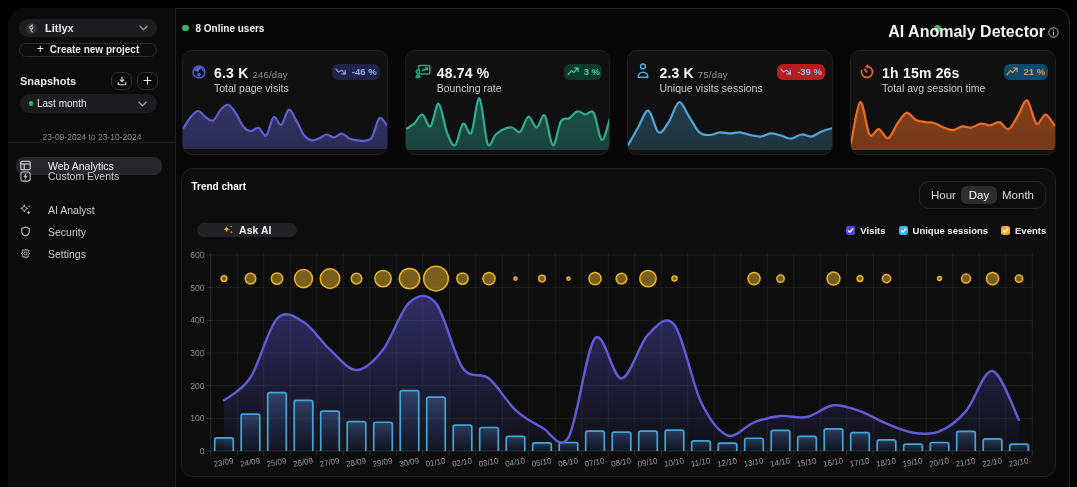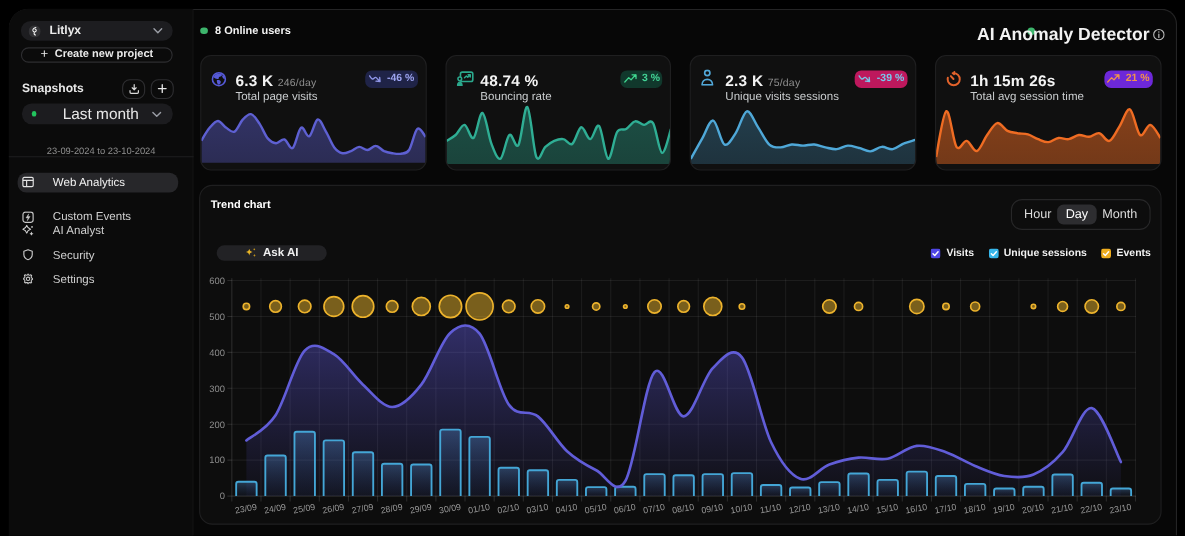--- a/index.html
+++ b/index.html
@@ -59,40 +59,40 @@
       <path d="M1.2 6.4v1.4a1 1 0 0 0 1 1h5.6a1 1 0 0 0 1-1V6.4" fill="none" stroke="#d9d9d9" stroke-width="1.1" stroke-linecap="round"></path>
     </svg>
   </div>
 <div class="btn-outline" style="left:136.5px;top:71.5px;width:21px;height:18.5px">
     <svg width="9" height="9" viewBox="0 0 9 9">
       <path d="M4.5 1v7M1 4.5h7" stroke="#e8e8e8" stroke-width="1.2" stroke-linecap="round"></path>
     </svg>
   </div>
 <div class="pill" style="left:19.5px;top:94px;width:137.5px;height:18.5px;background:#1c1c1f">
   <div style="width:4.5px;height:4.5px;border-radius:50%;background:#22c55e;margin-left:9px"></div>
-  <span style="margin-left:24px;font-size:14px;color:#e8e8e8">Last month</span>
+  <span style="margin-left:4px;font-size:10px;color:#e8e8e8">Last month</span>
   <div style="position:absolute;right:10px;top:6.5px;height:6px;line-height:0;display:flex">
       <svg width="9" height="6" viewBox="0 0 9 6">
         <path d="M1 1.2l3.5 3.5L8 1.2" fill="none" stroke="#9a9da5" stroke-width="1.3" stroke-linecap="round" stroke-linejoin="round"></path>
       </svg>
     </div>
 </div>
 <div class="abs" style="left:8px;top:132px;width:168px;text-align:center;font-size:8.5px;color:#8f8f8f">23-09-2024 to 23-10-2024</div>
 <div class="abs" style="left:8px;top:142px;width:168px;border-top:1px solid #1d1d1e"></div>
 
 <div class="navitem nav-active" style="top:156.5px">
     <div class="ic">
       <svg width="11" height="11" viewBox="0 0 11 11">
         <rect x="0.8" y="1.3" width="9.4" height="8.4" rx="1.2" fill="none" stroke="#e3e3e3" stroke-width="1.05"></rect>
         <path d="M0.8 4h9.4M4.2 4v5.7" stroke="#e3e3e3" stroke-width="1.05"></path>
       </svg>
     </div>
     <span>Web Analytics</span>
   </div>
-<div class="navitem" style="top:188px">
+<div class="navitem" style="top:167px">
     <div class="ic">
       <svg width="11" height="11" viewBox="0 0 11 11">
         <rect x="0.9" y="0.9" width="9.2" height="9.2" rx="2" fill="none" stroke="#c9c9c9" stroke-width="1.05"></rect>
         <path d="M6.1 2.4L3.6 6.1h1.9l-.7 2.6 2.6-3.8H5.5z" fill="#c9c9c9" stroke="#c9c9c9" stroke-width="0.4" stroke-linejoin="round"></path>
       </svg>
     </div>
     <span>Custom Events</span>
   </div>
 <div class="navitem" style="top:200.5px">
     <div class="ic">
@@ -177,21 +177,21 @@
         <path d="M0.0 37.1 C1.4 36.2 5.4 34.1 8.2 31.7 C10.9 29.3 13.6 22.1 16.3 22.5 C19.0 23.0 21.8 36.2 24.5 34.4 C27.2 32.6 29.9 10.8 32.6 11.7 C35.4 12.6 38.1 32.9 40.8 39.8 C43.5 46.7 46.2 54.6 49.0 53.3 C51.7 51.9 54.4 33.8 57.1 31.7 C59.8 29.6 62.6 45.1 65.3 40.9 C68.0 36.6 70.7 4.5 73.4 6.3 C76.2 8.1 78.9 45.6 81.6 51.7 C84.3 57.7 87.0 44.9 89.8 42.5 C92.5 40.1 95.2 38.3 97.9 37.1 C100.6 35.9 103.4 35.0 106.1 35.5 C108.8 35.9 111.5 41.6 114.2 39.8 C117.0 38.0 119.7 25.4 122.4 24.7 C125.1 24.0 127.8 35.7 130.6 35.5 C133.3 35.3 136.0 20.6 138.7 23.6 C141.4 26.6 144.2 52.4 146.9 53.3 C149.6 54.2 152.3 33.5 155.0 29.0 C157.8 24.5 160.5 27.9 163.2 26.3 C165.9 24.7 168.6 19.9 171.4 19.3 C174.1 18.6 176.8 22.3 179.5 22.5 C182.2 22.8 185.0 16.7 187.7 20.9 C190.4 25.1 193.1 47.0 195.8 47.9 C198.6 48.8 202.6 29.9 204.0 26.3" fill="none" stroke="#2fae94" stroke-width="2.2" stroke-linejoin="round"></path>
       </svg></div>
 </div>
 <div class="card" style="left:627.4px">
   <div class="ic" style="top:12px"><svg width="12" height="15" viewBox="0 0 12 15">
         <circle cx="6" cy="3.4" r="2.4" fill="none" stroke="#52a8d8" stroke-width="1.5"></circle>
         <path d="M1.2 14.2c0-3 2.1-5 4.8-5s4.8 2 4.8 5z" fill="none" stroke="#52a8d8" stroke-width="1.5" stroke-linejoin="round"></path>
       </svg></div>
   <div class="val">2.3 K<span class="sub">75/day</span></div>
   <div class="lbl">Unique visits sessions</div>
-  <div class="badge" style="right:7px;width:48px;background:#be185d;color:#79c7ec"><svg width="13" height="9" viewBox="0 0 13 9">
+  <div class="badge" style="right:7px;width:48px;background:#b91c1c;color:#79c7ec"><svg width="13" height="9" viewBox="0 0 13 9">
         <path d="M1 2c1.6 2.8 2.8 3.6 4.3 1.9.8-.9 1.6-.7 2.5.4l2.4 2.6M10.2 3.4l.3 3.7-3.7-.3" fill="none" stroke="#7cc4e8" stroke-width="1.2" stroke-linecap="round" stroke-linejoin="round"></path>
       </svg>-39 %</div>
   <div class="mini" style="bottom:0"><svg width="204" height="56" viewBox="0 0 204 56">
         <defs>
           <linearGradient id="mg88394" x1="0" y1="0" x2="0" y2="1">
             <stop offset="0" stop-color="rgba(79,168,216,0.30)"></stop>
             <stop offset="1" stop-color="rgba(79,168,216,0.22)"></stop>
           </linearGradient>
         </defs>
         <path d="M0.0 51.4 C1.7 48.4 6.8 39.0 10.2 33.2 C13.6 27.4 17.0 15.7 20.4 16.6 C23.8 17.4 27.2 36.5 30.6 38.4 C34.0 40.3 37.4 33.0 40.8 28.0 C44.2 23.0 47.6 9.1 51.0 8.2 C54.4 7.4 57.8 17.8 61.2 22.8 C64.6 27.8 68.0 35.4 71.4 38.4 C74.8 41.4 78.2 41.0 81.6 41.0 C85.0 41.0 88.4 38.7 91.8 38.4 C95.2 38.1 98.6 39.4 102.0 39.4 C105.4 39.4 108.8 38.1 112.2 38.4 C115.6 38.7 119.0 40.3 122.4 41.0 C125.8 41.7 129.2 42.8 132.6 42.6 C136.0 42.3 139.4 39.6 142.8 39.4 C146.2 39.3 149.6 40.7 153.0 41.5 C156.4 42.4 159.8 44.8 163.2 44.6 C166.6 44.5 170.0 40.8 173.4 40.5 C176.8 40.1 180.2 43.1 183.6 42.6 C187.0 42.0 190.4 38.7 193.8 37.4 C197.2 36.0 202.3 34.8 204.0 34.2 L204 61 L0 61 Z" fill="url(#mg88394)"></path>
@@ -201,21 +201,21 @@
 <div class="card" style="left:850.1px">
   <div class="ic" style="top:13px"><svg width="14" height="15" viewBox="0 0 14 15">
         <g transform="translate(0,1)">
           <circle cx="7" cy="7" r="5.5" fill="none" stroke="#e2622b" stroke-width="1.8" stroke-dasharray="28.5 6" stroke-dashoffset="10.2" stroke-linecap="round"></circle>
           <path d="M6.8 6.8L4.4 4.2" stroke="#e2622b" stroke-width="1.8" stroke-linecap="round"></path>
           <path d="M7.6 0.4l-0.3 2.2" stroke="#e2622b" stroke-width="1.7" stroke-linecap="round"></path>
         </g>
       </svg></div>
   <div class="val">1h 15m 26s</div>
   <div class="lbl">Total avg session time</div>
-  <div class="badge" style="right:7px;width:44px;background:#6d28d9;color:#f0924c"><svg width="13" height="9" viewBox="0 0 13 9">
+  <div class="badge" style="right:7px;width:44px;background:#0c4a6e;color:#f0924c"><svg width="13" height="9" viewBox="0 0 13 9">
         <path d="M1 7.5L4.6 3.6l2.1 2L10.8 1M7.6 1h3.6v3.4" fill="none" stroke="#f0924c" stroke-width="1.2" stroke-linecap="round" stroke-linejoin="round"></path>
       </svg>21 %</div>
   <div class="mini" style="bottom:0"><svg width="204" height="58" viewBox="0 0 204 58">
         <defs>
           <linearGradient id="mg63634" x1="0" y1="0" x2="0" y2="1">
             <stop offset="0" stop-color="rgba(239,108,35,0.52)"></stop>
             <stop offset="1" stop-color="rgba(239,108,35,0.44)"></stop>
           </linearGradient>
         </defs>
         <path d="M0.0 51.7 C1.5 44.8 6.2 11.6 9.3 10.1 C12.4 8.6 15.5 38.0 18.5 42.5 C21.6 47.0 24.7 36.5 27.8 37.1 C30.9 37.7 34.0 47.2 37.1 46.3 C40.2 45.4 43.3 35.9 46.4 31.7 C49.5 27.5 52.5 21.5 55.6 20.9 C58.7 20.3 61.8 26.4 64.9 27.9 C68.0 29.4 71.1 29.5 74.2 30.1 C77.3 30.6 80.4 30.3 83.5 31.2 C86.5 32.1 89.6 34.3 92.7 35.5 C95.8 36.7 98.9 38.4 102.0 38.2 C105.1 38.0 108.2 34.8 111.3 34.4 C114.4 34.0 117.5 35.9 120.5 35.5 C123.6 35.0 126.7 32.1 129.8 31.7 C132.9 31.3 136.0 33.6 139.1 33.3 C142.2 33.0 145.3 29.4 148.4 30.1 C151.5 30.7 154.5 38.2 157.6 37.1 C160.7 36.0 163.8 28.4 166.9 23.6 C170.0 18.8 173.1 7.1 176.2 8.5 C179.3 9.8 182.4 29.4 185.5 31.7 C188.5 34.0 191.6 22.1 194.7 22.5 C197.8 23.0 202.5 32.4 204.0 34.4 L204 63 L0 63 Z" fill="url(#mg63634)"></path>

